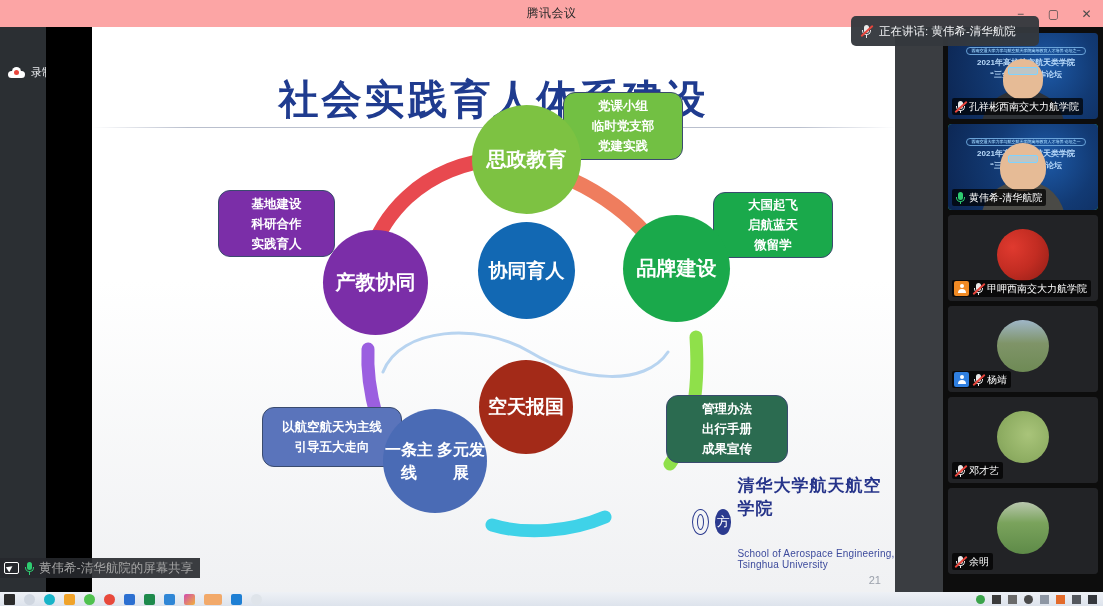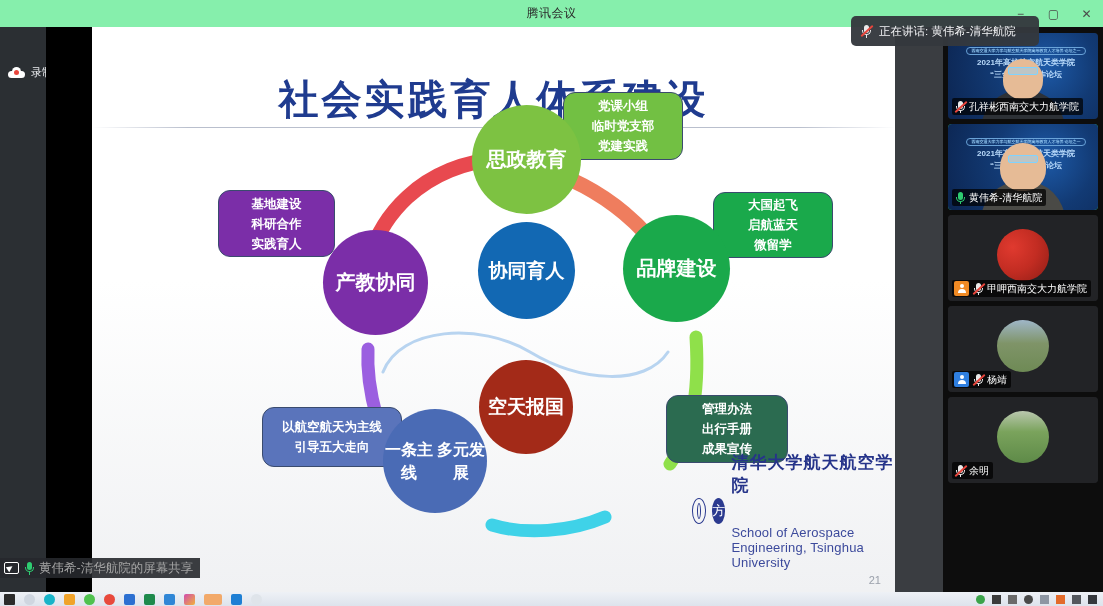--- a/index.html
+++ b/index.html
@@ -6,21 +6,21 @@
   html, body {
     width: 1103px; height: 606px;
     font-family: "Liberation Sans", "DejaVu Sans", sans-serif;
     overflow: hidden; background: #000;
   }
   #app { position: relative; width: 1103px; height: 606px; }
 
   
   .titlebar {
     position: absolute; left: 0; top: 0; width: 1103px; height: 27px;
-    background: #86efac; display: flex; align-items: center; justify-content: center;
+    background: #fca5a5; display: flex; align-items: center; justify-content: center;
   }
   .titlebar .title { font-size: 12px; color: #2b2b2b; letter-spacing: .5px; }
   .winbtns { position: absolute; right: 0; top: 0; height: 27px; display: flex; }
   .winbtn {
     width: 33px; height: 27px; display: flex; align-items: center; justify-content: center;
     font-size: 12px; color: #4a4a4a;
   }
 
   
   .meeting {
@@ -97,21 +97,21 @@
     border-radius: 50%; border: 1px solid #2b3a8f;
   }
   .logo .seal2 {
     width: 26px; height: 26px; border-radius: 50%; background: #2b3a8f;
     color: #fff; font-size: 13px; display:flex; align-items:center; justify-content:center;
     font-family: "DejaVu Serif", serif;
   }
   .logo .txt { display: flex; flex-direction: column; gap: 28px; }
   .logo .cn { font-size: 17px; color: #26348a; font-weight: bold; letter-spacing: 1px;
     font-family: "DejaVu Sans", "Liberation Sans", sans-serif; }
-  .logo .en { font-size: 13px; color: #3c4a9c; letter-spacing: .2px; }
+  .logo .en { font-size: 10px; color: #3c4a9c; letter-spacing: .2px; }
   .pagenum { position: absolute; right: 14px; bottom: 6px; font-size: 11px; color: #9aa0ab; }
 
   
   .gutter { position: absolute; left: 849px; top: 0; width: 94px; height: 565px; background: #3a3d41; }
 
   
   .sidebar {
     position: absolute; left: 943px; top: 0; width: 160px; height: 565px; background: #0d0d0d;
     padding: 6px 5px; display: flex; flex-direction: column; gap: 5px;
   }
@@ -419,20 +419,33 @@
           <span class="mic">
             <span class="cap"></span>
               <span class="arc"></span>
               <span class="stem"></span>
               <span class="slash"></span>
           </span>
           <span class="nm">杨靖</span>
         </div>
       </div>
 
+      <div class="tile">
+        <div class="dark-bg"></div>
+        <div class="avatar-img" style="background:radial-gradient(circle at 60% 45%, #a9c47a 0%, #8fae63 60%, #7d9b56 100%);"></div>
+        <div class="namebar">
+          <span class="mic">
+            <span class="cap"></span>
+              <span class="arc"></span>
+              <span class="stem"></span>
+              <span class="slash"></span>
+          </span>
+          <span class="nm">邓才艺</span>
+        </div>
+      </div>
 
       <div class="tile">
         <div class="dark-bg"></div>
         <div class="avatar-img" style="background:linear-gradient(180deg,#b9c7ae 0%, #7aa35c 40%, #5e8a48 100%);"></div>
         <div class="namebar">
           <span class="mic">
             <span class="cap"></span>
               <span class="arc"></span>
               <span class="stem"></span>
               <span class="slash"></span>

